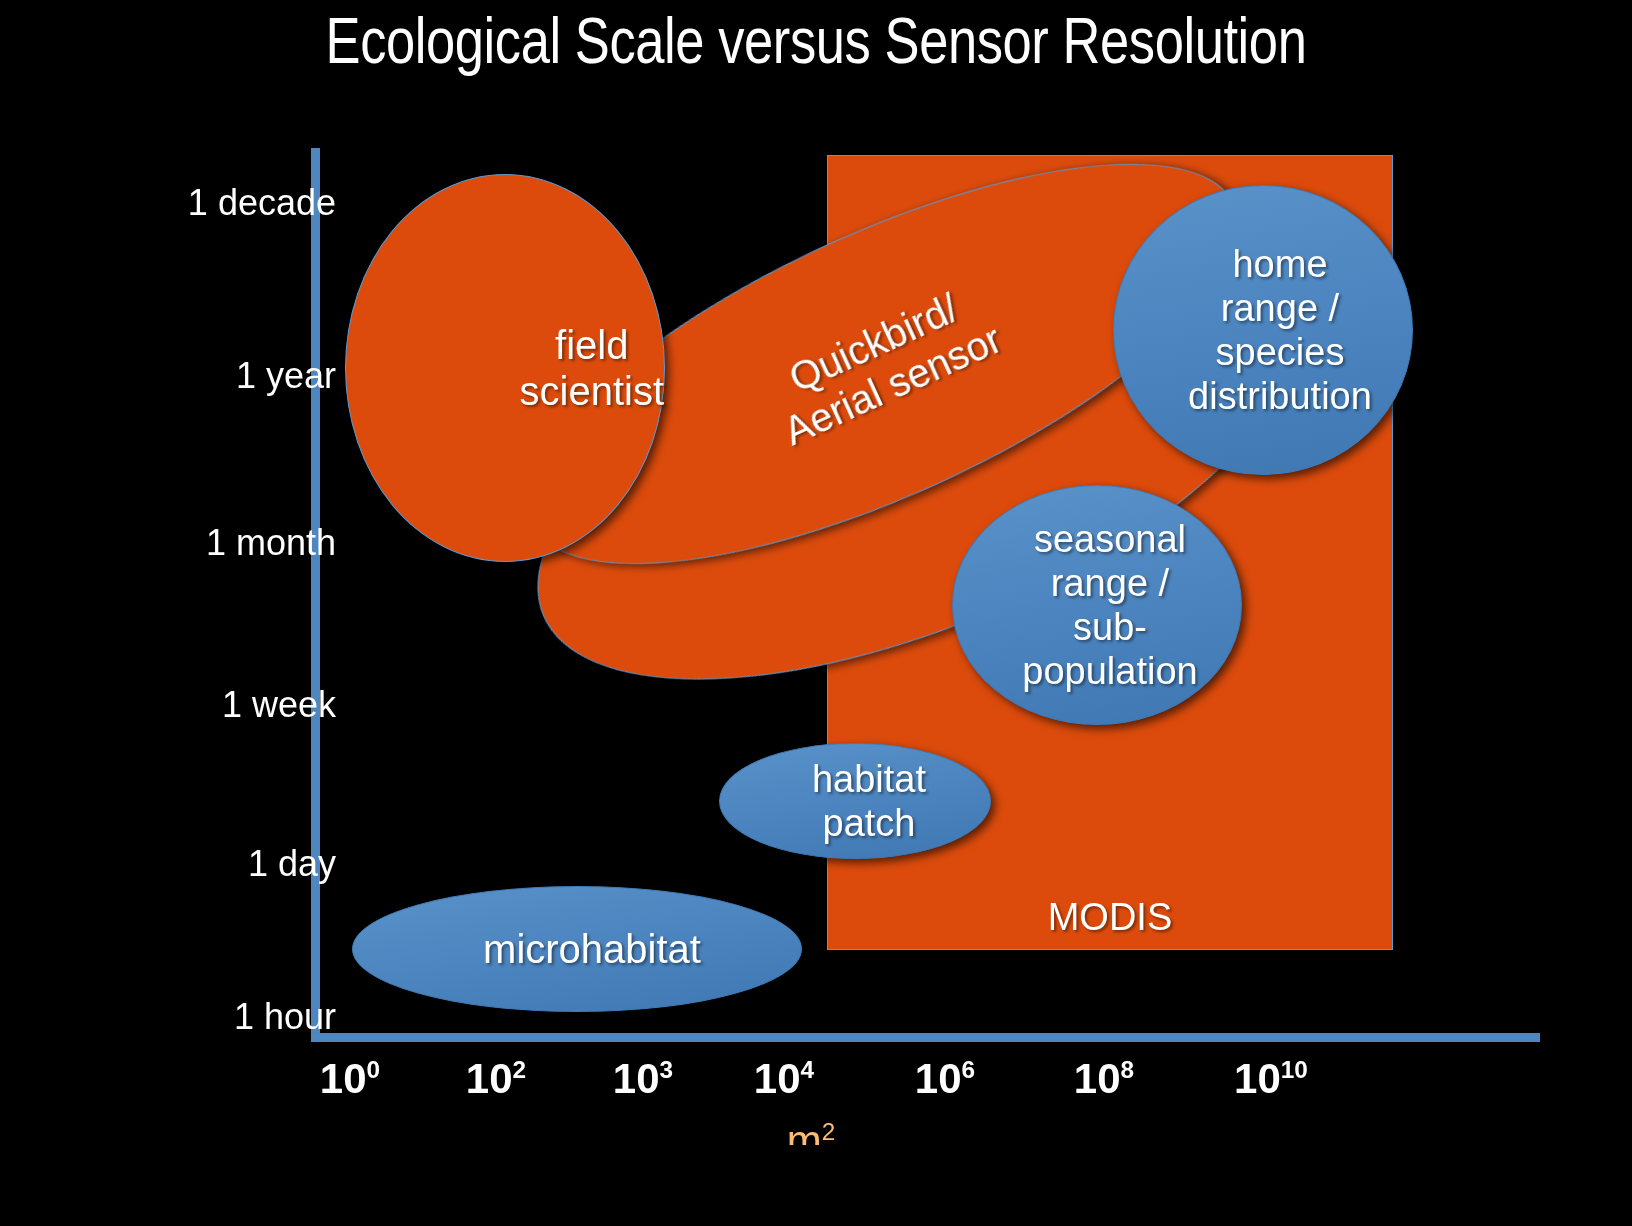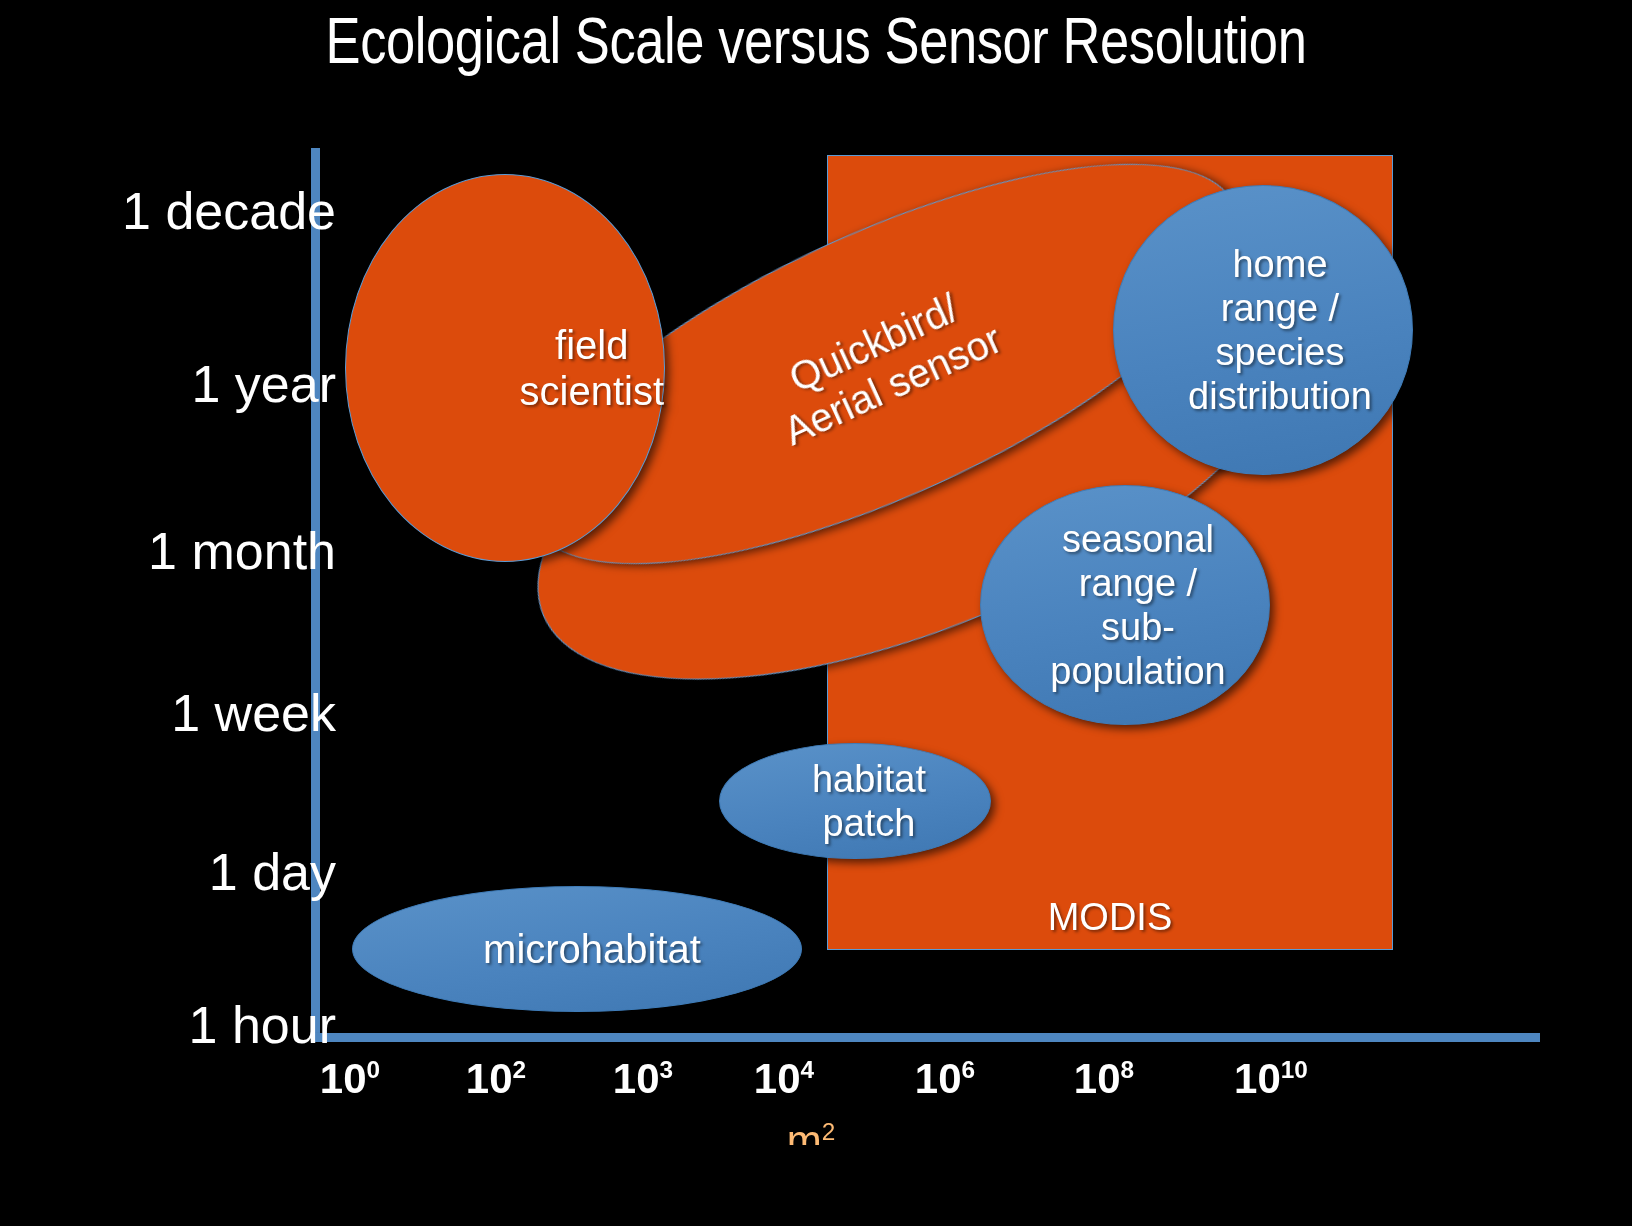--- a/index.html
+++ b/index.html
@@ -49,21 +49,21 @@
     left: 311px;
     top: 1033px;
     width: 1229px;
     height: 9px;
   }
 
   .y-tick-label {
     position: absolute;
     right: 1296px;           
     text-align: center;
-    font-size: 52px;
+    font-size: 36px;
     line-height: 1;
     white-space: nowrap;
     color: #ffffff;
   }
 
   .x-tick-label {
     position: absolute;
     top: 1058px;
     font-size: 42px;
     line-height: 1;
@@ -172,21 +172,21 @@
   #shape-home-range {
     left: 1113px;
     top: 185px;
     width: 300px;
     height: 290px;
     z-index: 6;
   }
   #shape-home-range .lbl { font-size: 38px; padding-left: 34px; }
 
   #shape-seasonal-range {
-    left: 980px;
+    left: 952px;
     top: 485px;
     width: 290px;
     height: 240px;
     z-index: 6;
   }
   #shape-seasonal-range .lbl { font-size: 38px; padding-left: 26px; }
 
   #shape-habitat-patch {
     left: 719px;
     top: 743px;

